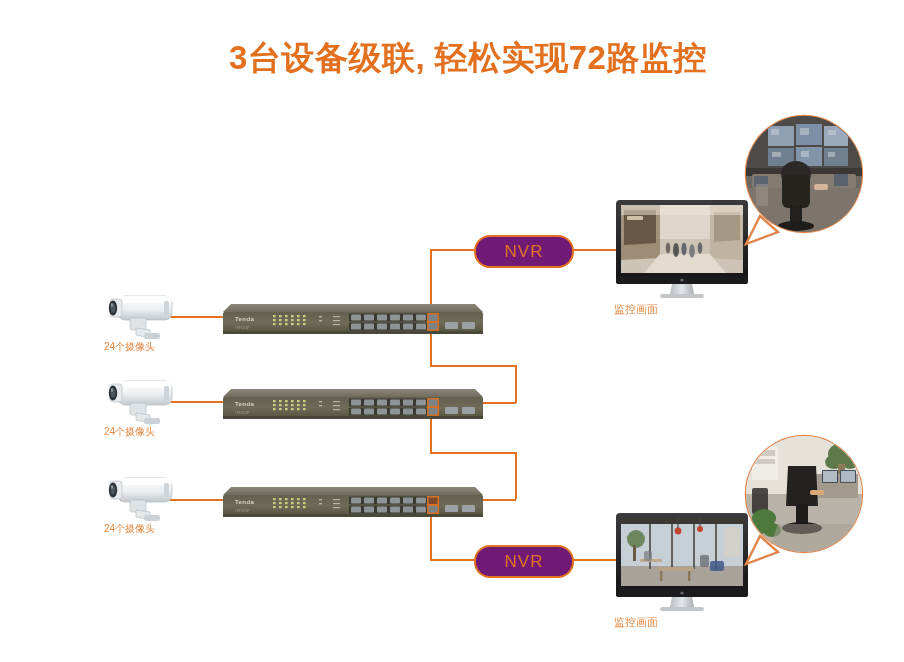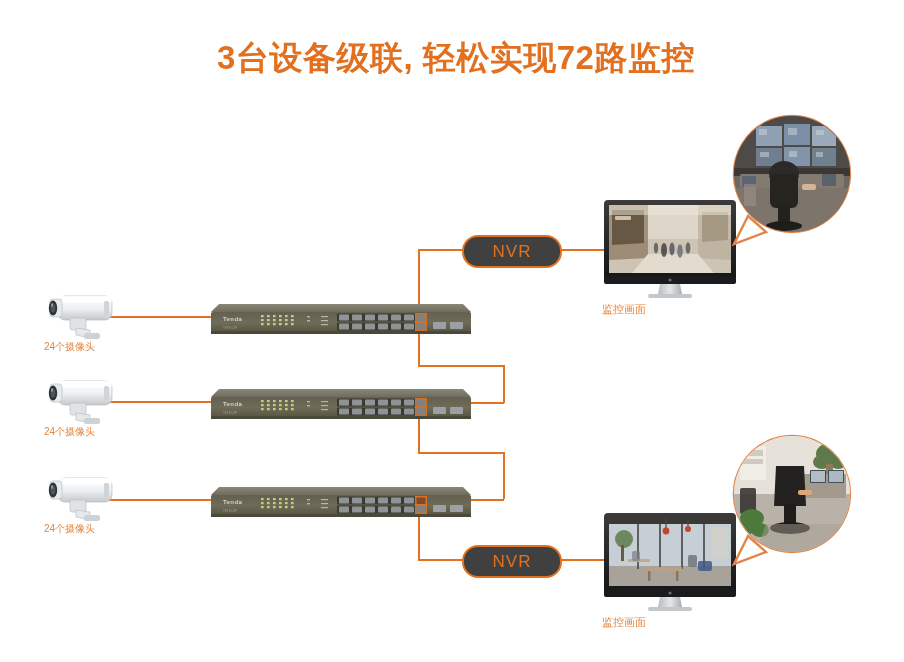--- a/index.html
+++ b/index.html
@@ -4,21 +4,21 @@
 <title>network-cascade-diagram</title>
 <style>
   html,body{margin:0;padding:0;}
   body{
     width:904px;height:662px;
     background:#ffffff;
     font-family:"Liberation Sans","DejaVu Sans",sans-serif;
     overflow:hidden;
     position:relative;
   }
-  #stage{position:absolute;left:4px;top:0;width:870px;height:662px;}
+  #stage{position:absolute;left:16px;top:0;width:870px;height:662px;}
 
   
   .title{
     position:absolute;left:0;top:36px;width:904px;
     text-align:center;
     font-size:33px;
     font-weight:bold;
     color:#e2701e;
     letter-spacing:0.5px;
     white-space:nowrap;
@@ -27,29 +27,29 @@
   
   .line{position:absolute;background:#e2721f;}
   .line.h{height:2px;}
   .line.v{width:2px;}
 
   
   .nvr{
     position:absolute;
     border:2px solid #e2721f;
     border-radius:16px;
-    background:#404040;
+    background:#701a75;
     color:#e2721f;
     font-size:17px;
     display:flex;align-items:center;justify-content:center;
     letter-spacing:1px;
   }
 
   
-  .cam-wrap{position:absolute;width:120px;height:72px;}
+  .cam-wrap{position:absolute;width:120px;height:72px;margin-left:48px;}
   .cam-label{
     position:absolute;left:4px;top:52px;
     font-size:10px;color:#e2863f;white-space:nowrap;
   }
 
   
   .sw{position:absolute;width:264px;height:44px;}
 
   
   .mon{position:absolute;width:136px;height:120px;}

